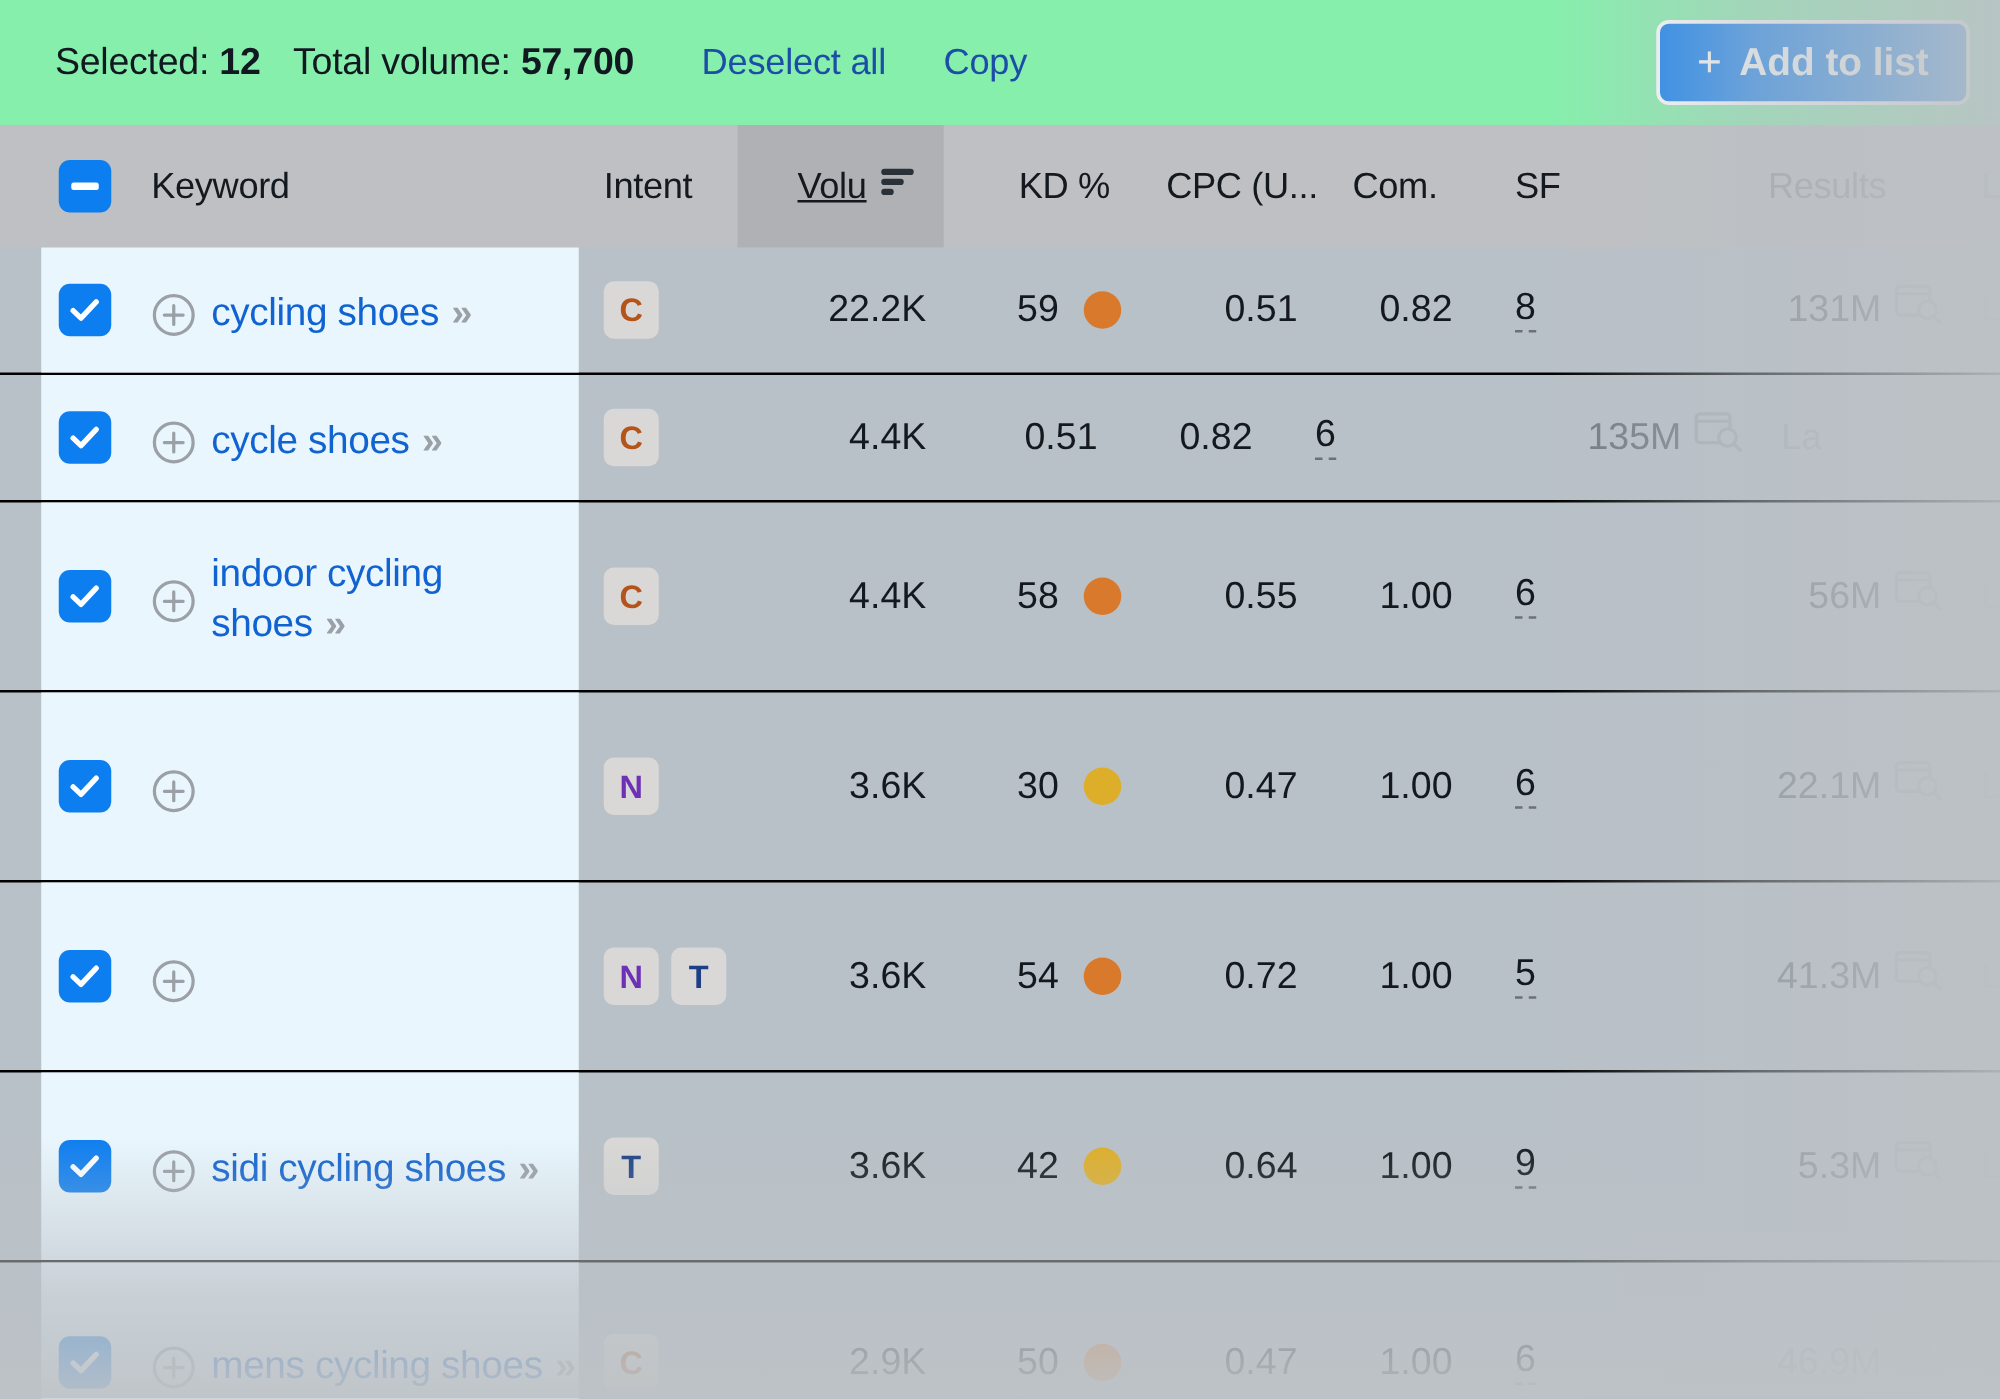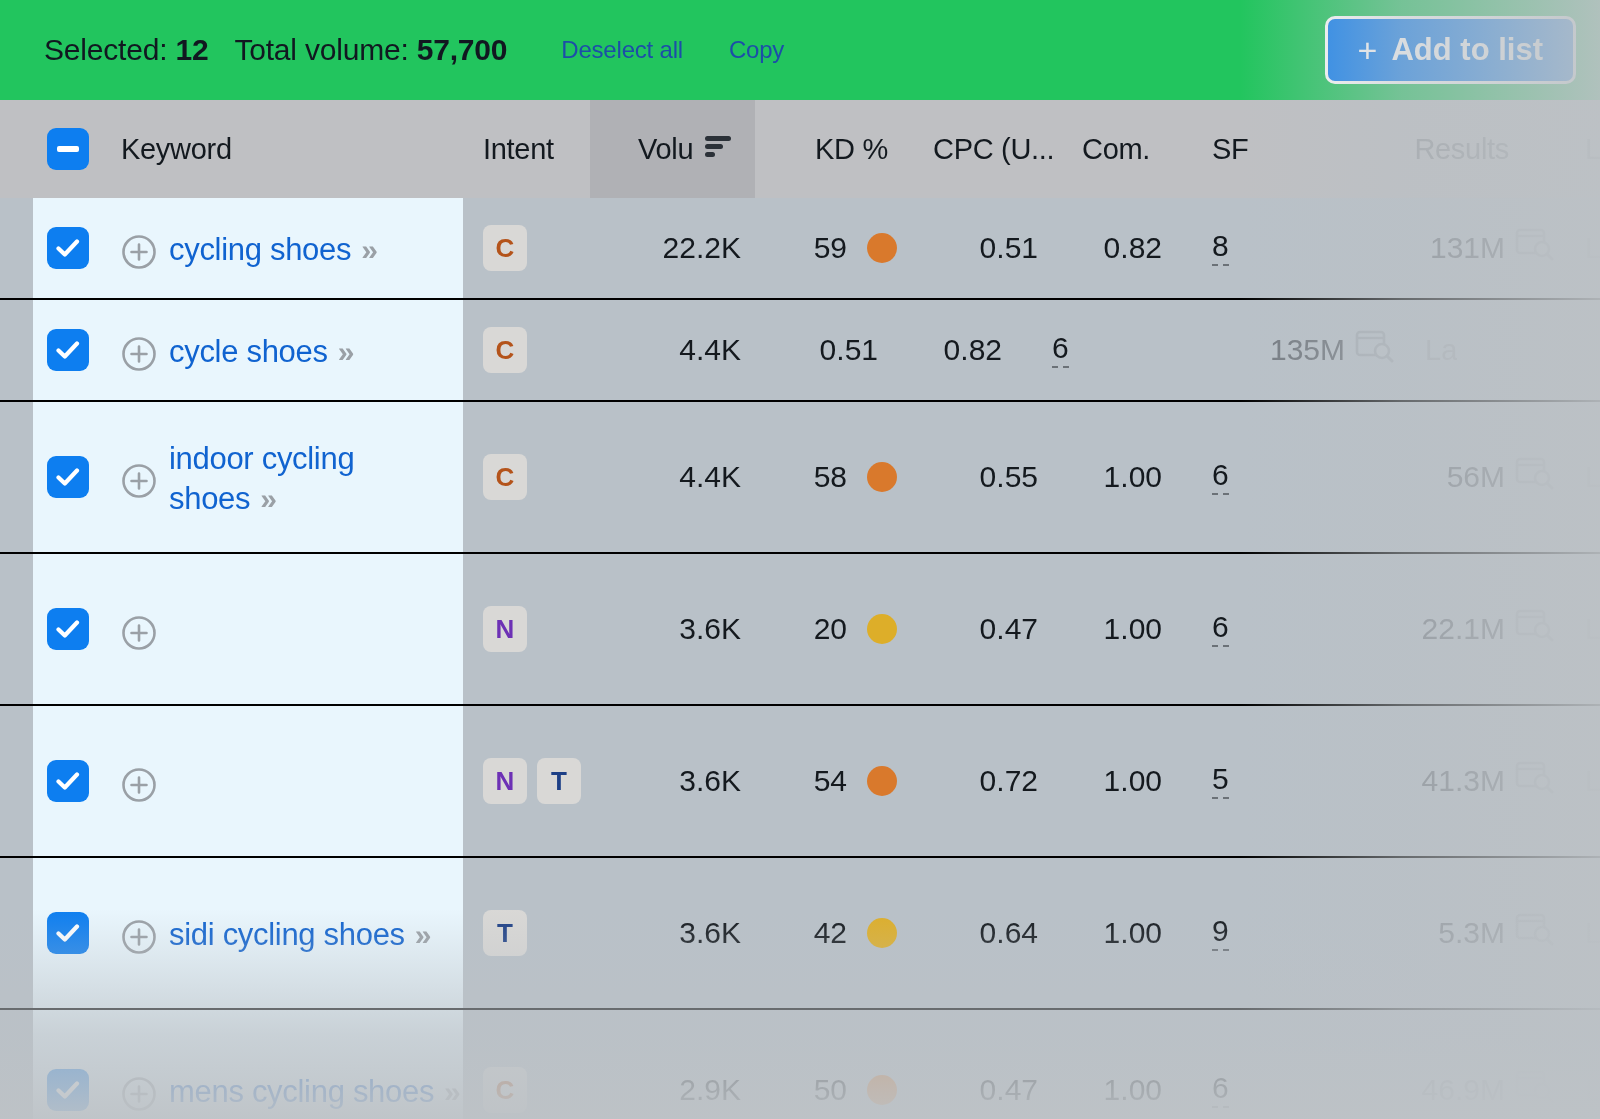--- a/index.html
+++ b/index.html
@@ -7,29 +7,29 @@
     width:1600px;height:1119px;overflow:hidden;
     background:#b7bfc6;
     font-family:"Liberation Sans", sans-serif;
     -webkit-font-smoothing:antialiased;
   }
   .app{position:relative;width:1600px;height:1119px;background:#b9c1c8;}
 
   
   .topbar{
     position:absolute;left:0;top:0;width:1600px;height:100px;
-    background:#22c55e;
+    background:#86efac;
     display:flex;align-items:center;
     box-sizing:border-box;padding:0 24px 0 44px;
   }
   .tb-text{font-size:30px;color:#111820;letter-spacing:-0.2px;white-space:nowrap;}
   .tb-text b{font-weight:700;}
   .tb-gap{width:26px;flex:0 0 26px;}
   .tb-link{
-    font-size:24px;color:#1c4ea8;white-space:nowrap;cursor:pointer;
+    font-size:29px;color:#1c4ea8;white-space:nowrap;cursor:pointer;
     letter-spacing:-0.2px;
   }
   .tb-spacer{flex:1 1 auto;}
   .add-btn{
     display:flex;align-items:center;justify-content:center;gap:14px;
     height:68px;padding:0 30px;border-radius:10px;
     background:#0d7ef0;color:#fff;border:3px solid #ffffff;
     font-size:31px;font-weight:700;cursor:pointer;white-space:nowrap;
     box-sizing:border-box;
   }
@@ -67,21 +67,21 @@
   .c-vol   {width:165px;flex:0 0 165px;justify-content:flex-end;padding-right:14px;}
   .c-kd    {width:160px;flex:0 0 160px;justify-content:flex-end;padding-right:18px;}
   .c-cpc   {width:145px;flex:0 0 145px;justify-content:flex-end;padding-right:22px;}
   .c-com   {width:130px;flex:0 0 130px;justify-content:flex-end;padding-right:28px;}
   .c-sf    {width:110px;flex:0 0 110px;justify-content:flex-start;padding-left:22px;}
   .c-res   {width:215px;flex:0 0 215px;justify-content:flex-end;padding-right:10px;}
   .c-serp  {width:60px;flex:0 0 60px;justify-content:flex-start;}
   .c-last  {flex:1 1 auto;justify-content:flex-start;padding-left:10px;}
 
   
-  .hrow .c-vol{justify-content:flex-start;padding-left:48px;padding-right:0;}
+  .hrow .c-vol{justify-content:flex-start;padding-left:48px;padding-right:0;text-decoration:underline;}
   .hrow .c-kd{justify-content:flex-start;padding-left:60px;padding-right:0;}
   .hrow .c-cpc{justify-content:flex-start;padding-left:18px;padding-right:0;}
   .hrow .c-com{justify-content:flex-start;padding-left:22px;padding-right:0;}
   .hrow .c-sf{padding-left:22px;}
   .hrow .c-res{justify-content:flex-end;padding-right:6px;}
   .hrow .c-kw{padding-left:18px;font-size:29px;}
 
   
   .selband{
     position:absolute;left:33px;top:0;width:430px;height:100%;
@@ -418,21 +418,21 @@
           <div class="cell c-intent">
         <div class="badges">
               <span class="badge N">N</span>
             </div>
      </div>
           <div class="cell c-vol">
         <span>3.6K</span>
      </div>
           <div class="cell c-kd">
         <span class="kdwrap">
-          <span class="kdnum">20</span>
+          <span class="kdnum">30</span>
           <span class="kddot" style="background:#ddae29"></span>
         </span>
      </div>
           <div class="cell c-cpc">
         <span>0.47</span>
      </div>
           <div class="cell c-com">
         <span>1.00</span>
      </div>
           <div class="cell c-sf">

